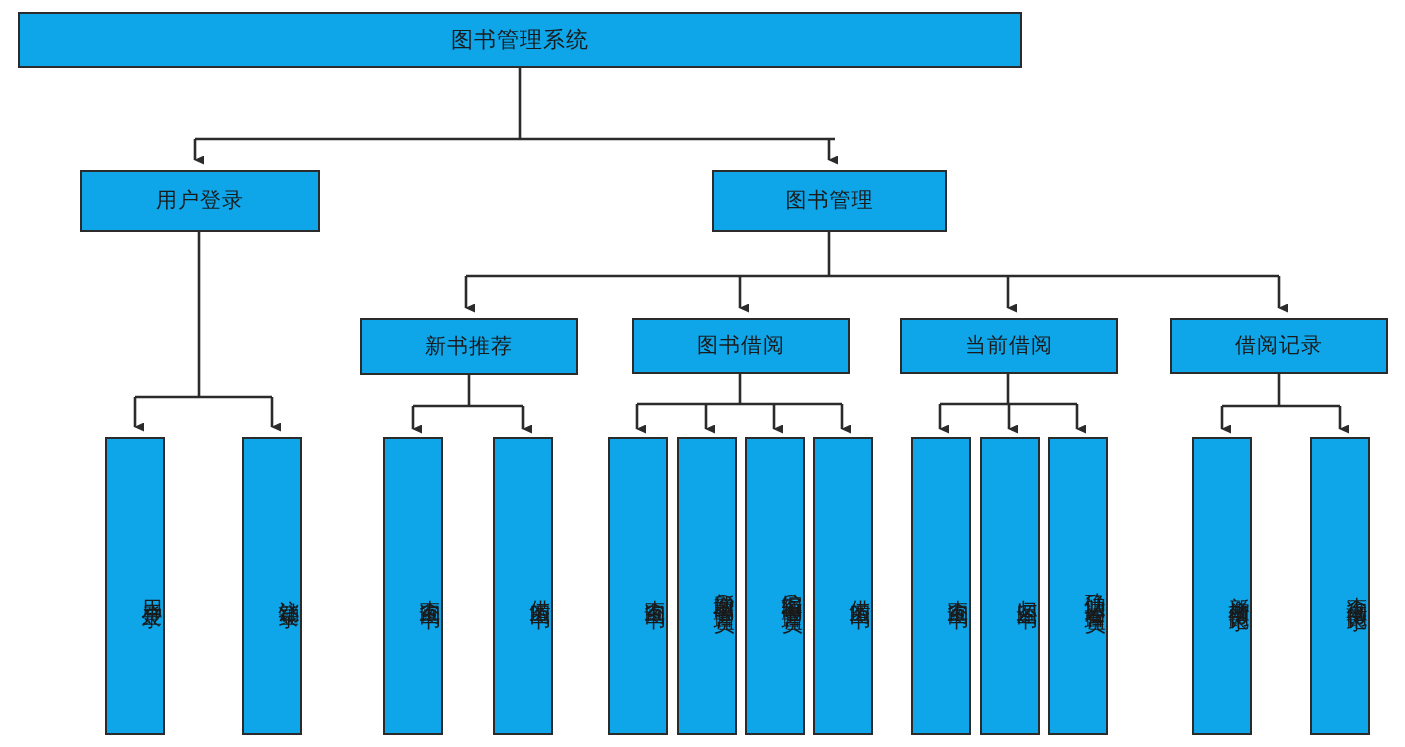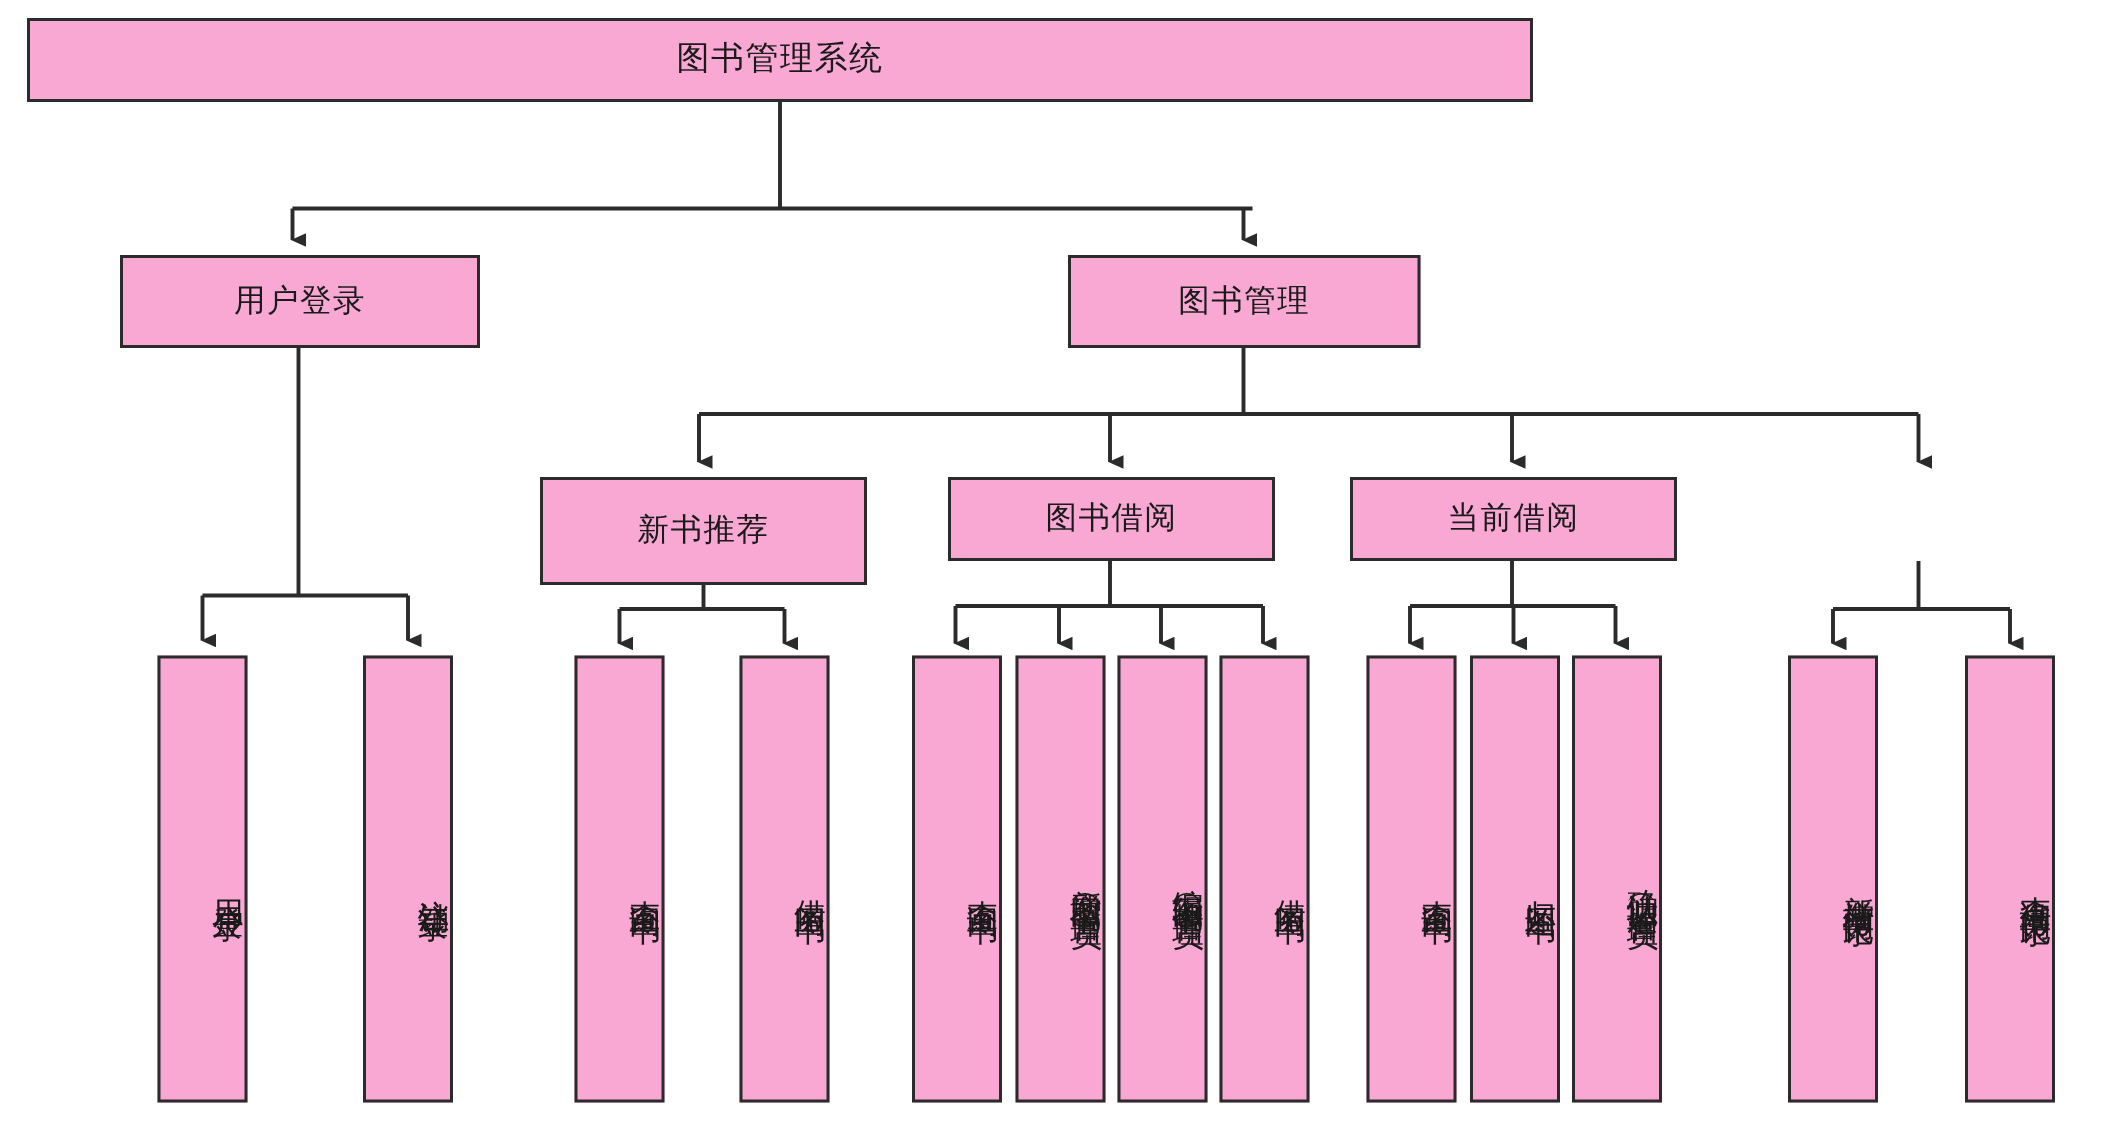--- a/index.html
+++ b/index.html
@@ -7,21 +7,21 @@
   body{
     font-family:"DejaVu Sans","Liberation Sans",sans-serif;
     width:1405px;height:747px;position:relative;overflow:hidden;
   }
   #diagram-root{position:absolute;left:0;top:0;width:1405px;height:747px;}
   svg.edge-layer{position:absolute;left:0;top:0;width:1405px;height:747px;pointer-events:none;}
 
   .node{
     position:absolute;
     box-sizing:border-box;
-    background:#f9a8d4;
+    background:#0ea5e9;
     border:2.5px solid #2b2b2b;
     display:flex;
     align-items:center;
     justify-content:center;
     color:#1a1a1a;
   }
   .node.horiz{
     font-size:21px;
     letter-spacing:1px;
     line-height:1.2;
@@ -111,28 +111,31 @@
     <span>图书管理系统</span>
   </div>
 
   <div class="node horiz" style="left:80px;top:170px;width:240px;height:62px;">
     <span>用户登录</span>
   </div>
   <div class="node horiz" style="left:712px;top:170px;width:235px;height:62px;">
     <span>图书管理</span>
   </div>
 
-  <div class="node horiz" style="left:360px;top:318px;width:218px;height:72px;">
+  <div class="node horiz" style="left:360px;top:318px;width:218px;height:57px;">
     <span>新书推荐</span>
   </div>
   <div class="node horiz" style="left:632px;top:318px;width:218px;height:56px;">
     <span>图书借阅</span>
   </div>
   <div class="node horiz" style="left:900px;top:318px;width:218px;height:56px;align-items:center;">
     <span>当前借阅</span>
+  </div>
+  <div class="node horiz" style="left:1170px;top:318px;width:218px;height:56px;">
+    <span>借阅记录</span>
   </div>
 
   <div class="node vert" style="left:105px;top:437px;width:60px;height:298px;">
     <span class="vlabel">用户登录</span>
   </div>
   <div class="node vert" style="left:242px;top:437px;width:60px;height:298px;">
     <span class="vlabel">注销登录</span>
   </div>
 
   <div class="node vert" style="left:383px;top:437px;width:60px;height:298px;">

